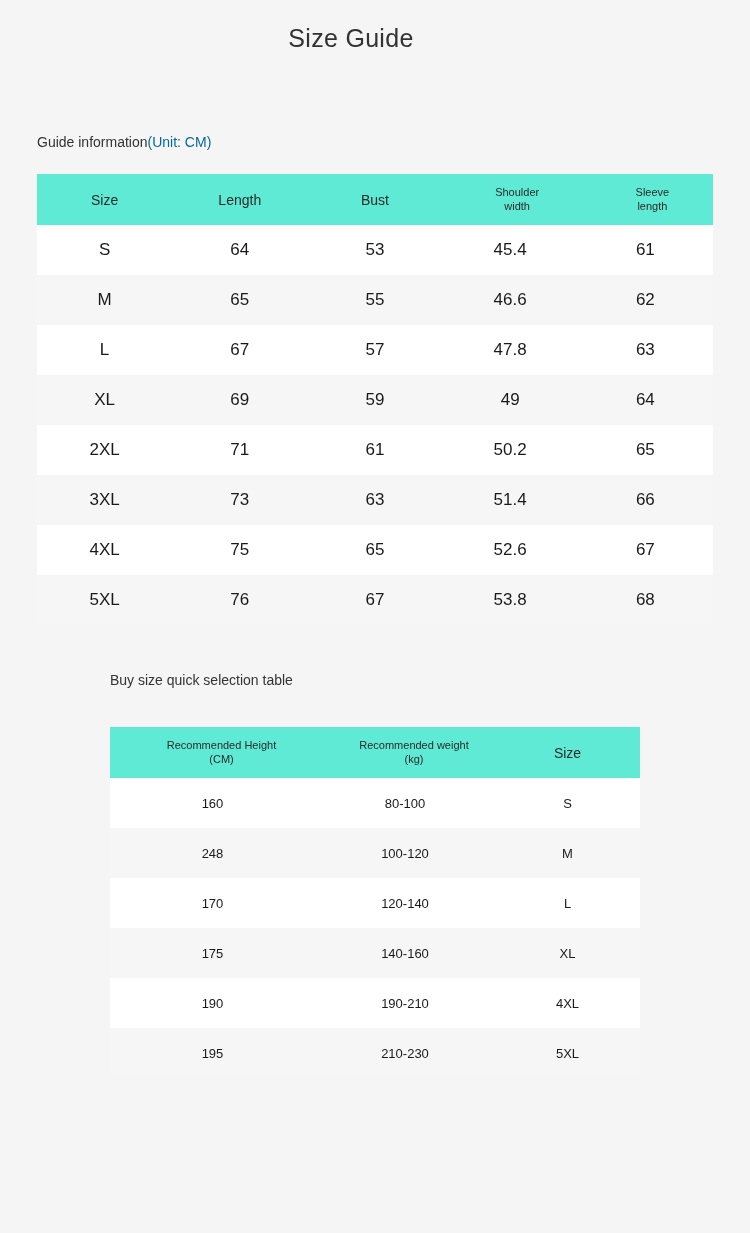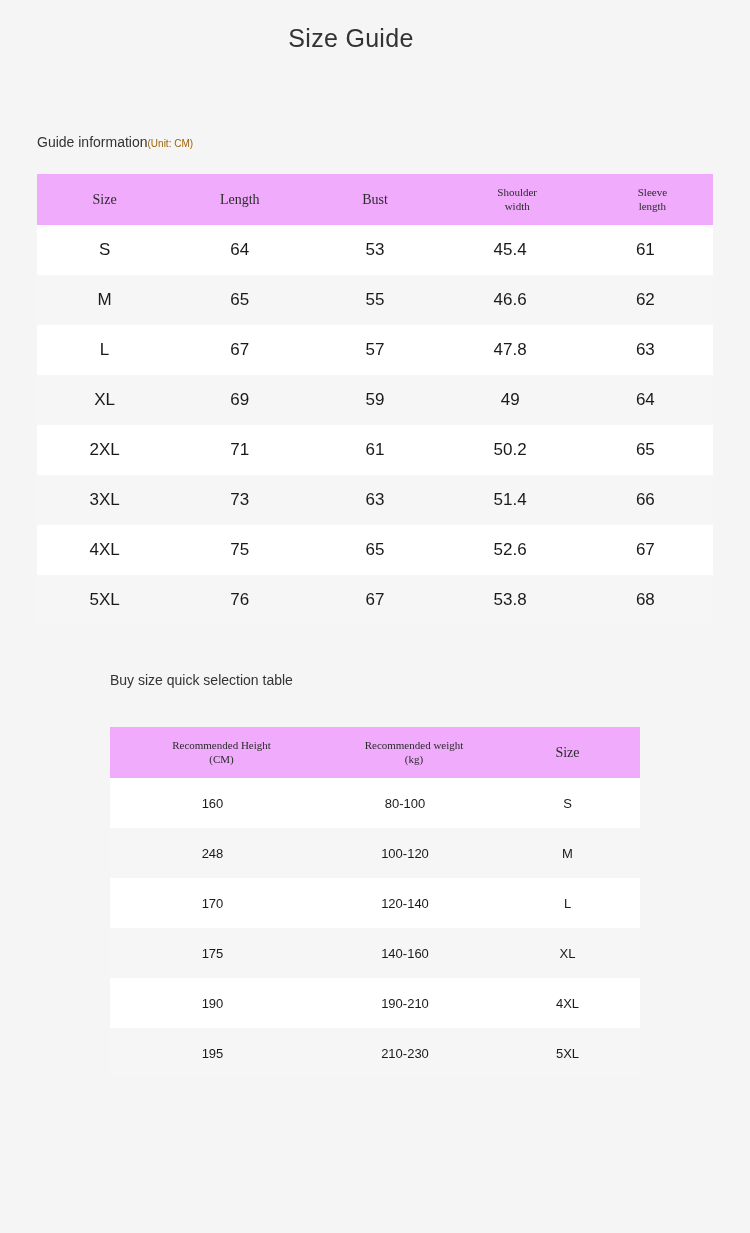--- a/index.html
+++ b/index.html
@@ -34,42 +34,41 @@
     position: absolute;
     top: 133px;
     left: 37px;
     white-space: nowrap;
   }
   .size-info-label .main {
     font-size: 14px;
     color: #333333;
   }
   .size-info-label .unit {
-    font-size: 10px;
-    color: #a16207;
+    font-size: 14px;
+    color: #0369a1;
   }
 
   
   .size-table {
     position: absolute;
     border-collapse: collapse;
     table-layout: fixed;
     font-size: 15px;
   }
   .size-table td,
   .size-table th {
     padding: 0;
     margin: 0;
     border: none;
   }
 
   
   .size-table thead tr {
-    background: #f0abfc;
-    font-family: Liberation Serif, serif;
+    background: #5eead4;
   }
   .size-table thead th {
     height: 51px;
     vertical-align: middle;
     font-weight: 400;
     color: #2b2b2b;
   }
   .hdr-center {
     text-align: center;
     font-size: 14px;

